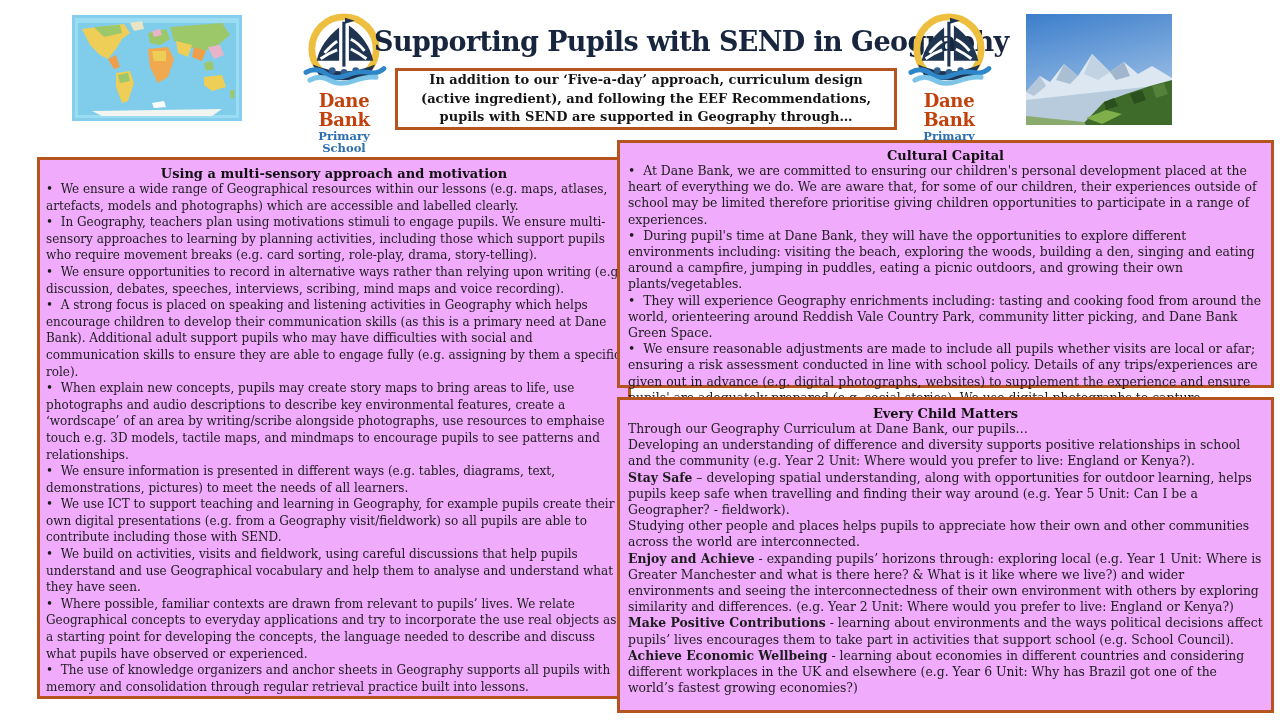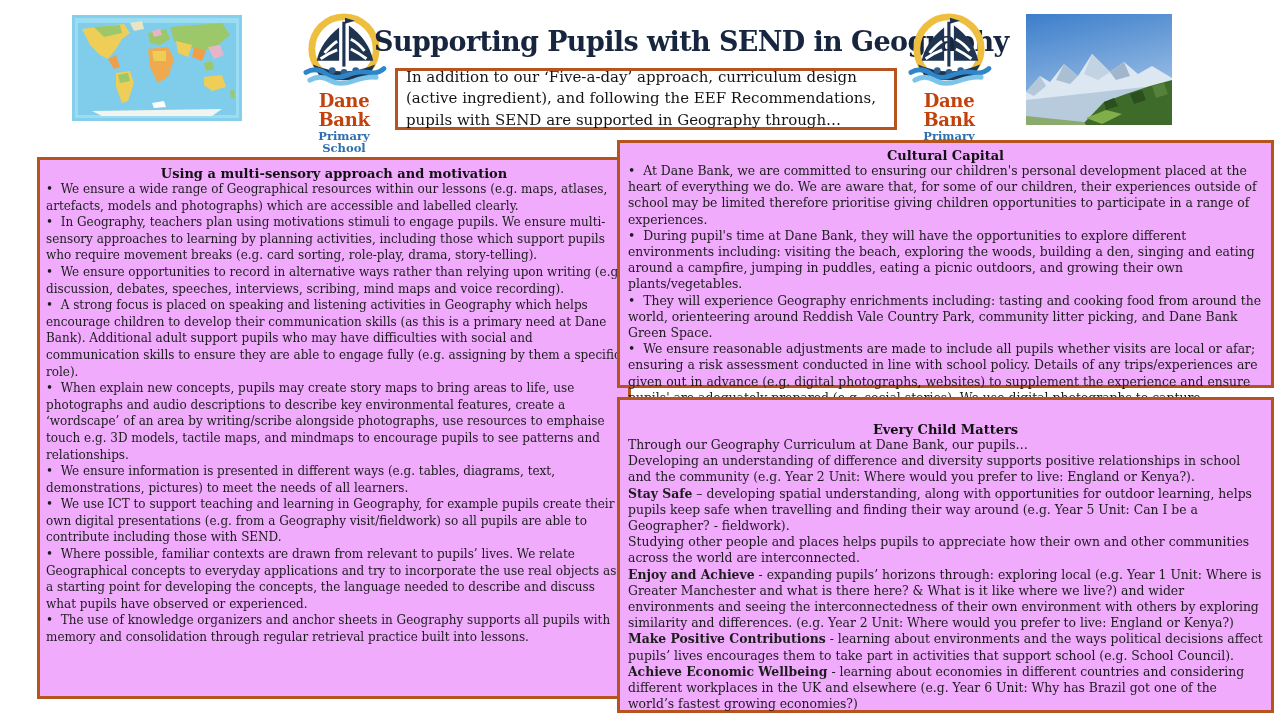--- a/index.html
+++ b/index.html
@@ -10,28 +10,28 @@
   
   #world-map { left:72px; top:15px; width:170px; height:106px; }
   #logo-1 { left:296px; top:10px; width:96px; text-align:center; }
   #logo-2 { left:901px; top:10px; width:96px; text-align:center; }
   .logo-name { font-size:18px; font-weight:bold; color:#c2410c; line-height:1.05; letter-spacing:-0.3px; }
   .logo-sub  { font-size:11.5px; font-weight:bold; color:#2e6fb0; line-height:1.1; }
   #page-title { left:374px; top:26px; width:530px; font-size:27px; font-weight:bold;
                 color:#17263e; letter-spacing:-0.6px; white-space:nowrap; }
   #subtitle-box { left:395px; top:68px; width:502px; height:62px; border:3px solid #b65420;
                   display:flex; align-items:center; justify-content:center; padding:2px 8px; }
-  #subtitle-box p { font-size:15px; font-weight:normal; line-height:1.42; color:#151515; }
+  #subtitle-box p { font-size:13px; font-weight:bold; text-align:center; line-height:1.42; color:#151515; }
   #mountain-photo { left:1026px; top:14px; width:146px; height:111px; }
 
   
   .panel { border:3px solid #b65420; background:#f0abfc; }
   #left-panel { left:14px; top:157px; width:594px; height:542px; padding:6px 6px;margin-left:23px; }
   #cc-panel   { left:617px; top:140px; width:657px; height:248px; padding:5px 8px; }
-  #ecm-panel  { left:617px; top:397px; width:657px; height:316px; padding:22px 8px; }
+  #ecm-panel  { left:617px; top:397px; width:657px; height:316px; padding:6px 8px; }
 
   .panel h2 { font-size:13px; font-weight:bold; text-align:center; color:#111; }
   .panel p  { font-size:12px; line-height:16.4px; text-align:left; color:#1c1c1c; }
   #cc-panel p, #ecm-panel p { font-size:12.4px; line-height:16.2px; }
   #left-panel p { line-height:16.6px; }
   p.bullet::before { content:"\2022\00a0\00a0"; }
   .lead { font-weight:bold; }
 </style>
 </head>
 <body>
@@ -149,20 +149,21 @@
 
 <div class="abs panel" id="left-panel">
   <h2>Using a multi-sensory approach and motivation</h2>
   <p class="bullet">We ensure a wide range of Geographical resources within our lessons (e.g. maps, atlases, artefacts, models and photographs)  which are accessible and labelled clearly.</p>
   <p class="bullet">In Geography, teachers plan using motivations stimuli to engage pupils. We ensure multi-sensory approaches to learning by planning activities, including those which support pupils who require movement breaks (e.g. card sorting, role-play, drama, story-telling).</p>
   <p class="bullet">We ensure opportunities to record in alternative ways rather than relying upon writing (e.g. discussion, debates, speeches, interviews, scribing, mind maps and voice recording).</p>
   <p class="bullet">A strong focus is placed on speaking and listening activities in Geography which helps encourage children to develop their communication skills (as this is a primary need at Dane Bank). Additional adult support pupils who may have difficulties with social and communication skills to ensure they are able to engage fully (e.g. assigning by them a specific role).</p>
   <p class="bullet">When explain new concepts, pupils may create story maps to bring areas to life, use photographs and audio descriptions to describe key environmental features, create a ‘wordscape’ of an area by writing/scribe alongside photographs, use resources to emphaise touch e.g. 3D models, tactile maps, and mindmaps to encourage pupils to see patterns and relationships.</p>
   <p class="bullet">We ensure information is presented in different ways (e.g. tables, diagrams, text, demonstrations, pictures) to meet the needs of all learners.</p>
   <p class="bullet">We use ICT to support teaching and learning in Geography, for example pupils create their own digital presentations (e.g. from a Geography visit/fieldwork) so all pupils are able to contribute including those with SEND.</p>
+  <p class="bullet">We build on activities, visits and fieldwork, using careful discussions that help pupils understand and use Geographical vocabulary and help them to analyse and understand what they have seen.</p>
   <p class="bullet">Where possible, familiar contexts are drawn from relevant to pupils’ lives. We relate Geographical concepts to everyday applications and try to incorporate the use real objects as a starting point for developing the concepts, the language needed to describe and discuss what pupils have observed or experienced.</p>
   <p class="bullet">The use of knowledge organizers and anchor sheets in Geography supports all pupils with memory and consolidation through regular retrieval practice built into lessons.</p>
 </div>
 
 <div class="abs panel" id="cc-panel">
   <h2>Cultural Capital</h2>
   <p class="bullet">At Dane Bank, we are committed to ensuring our children's personal development placed at the heart of everything we do. We are aware that, for some of our children, their experiences outside of school may be limited therefore prioritise giving children opportunities to participate in a range of experiences.</p>
   <p class="bullet">During pupil's time at Dane Bank, they will have the opportunities to explore different environments including: visiting the beach, exploring the woods, building a den, singing and eating around a campfire, jumping in puddles, eating a picnic outdoors, and growing their own plants/vegetables.</p>
   <p class="bullet">They will experience Geography enrichments including: tasting and cooking food from around the world, orienteering around Reddish Vale Country Park, community litter picking, and Dane Bank Green Space.</p>
   <p class="bullet">We ensure reasonable adjustments are made to include all pupils whether visits are local or afar; ensuring a risk assessment conducted in line with school policy. Details of any trips/experiences are given out in advance (e.g. digital photographs, websites) to supplement the experience and ensure pupils' are adequately prepared (e.g. social stories). We use digital photographs to capture important findings for future reference and images are also used to build a visual record. Simple audio recorders may also be used instead of written notes during visits.</p>

